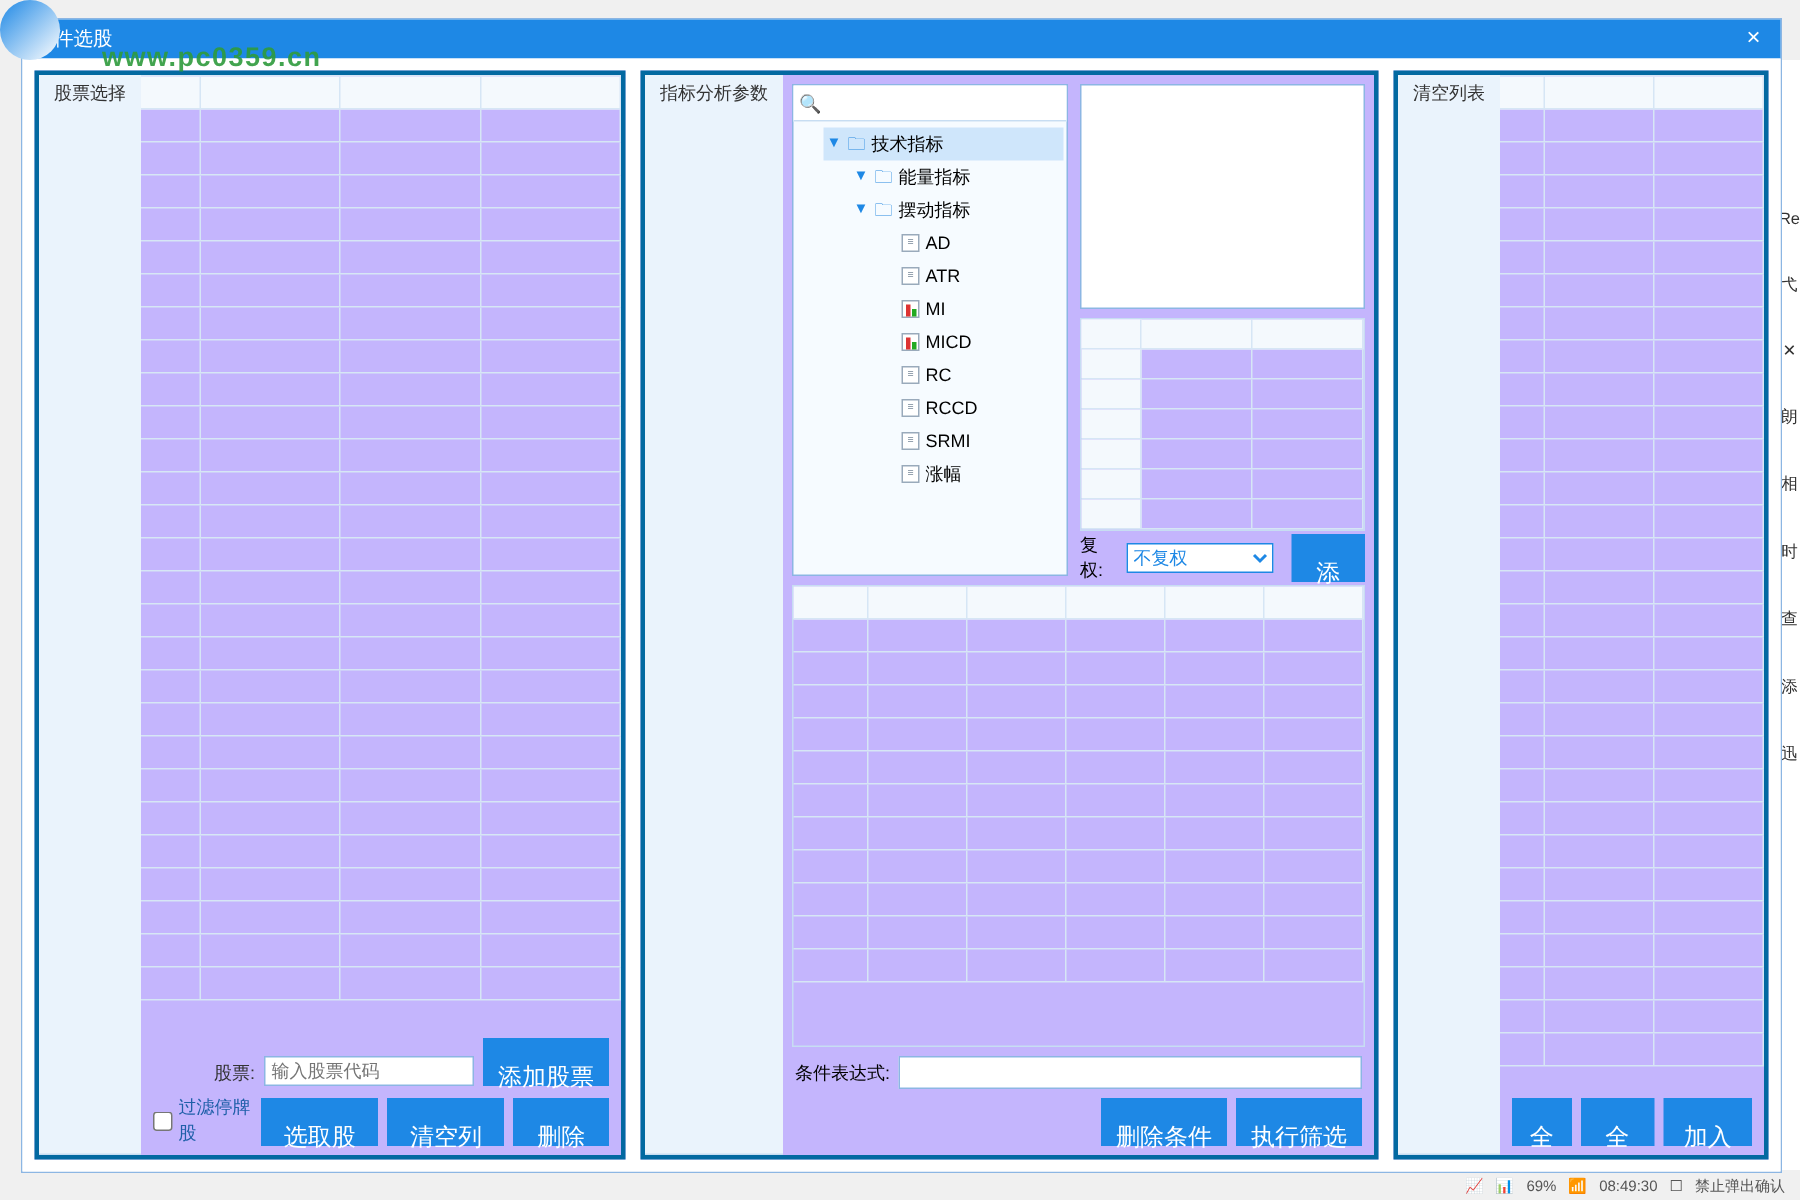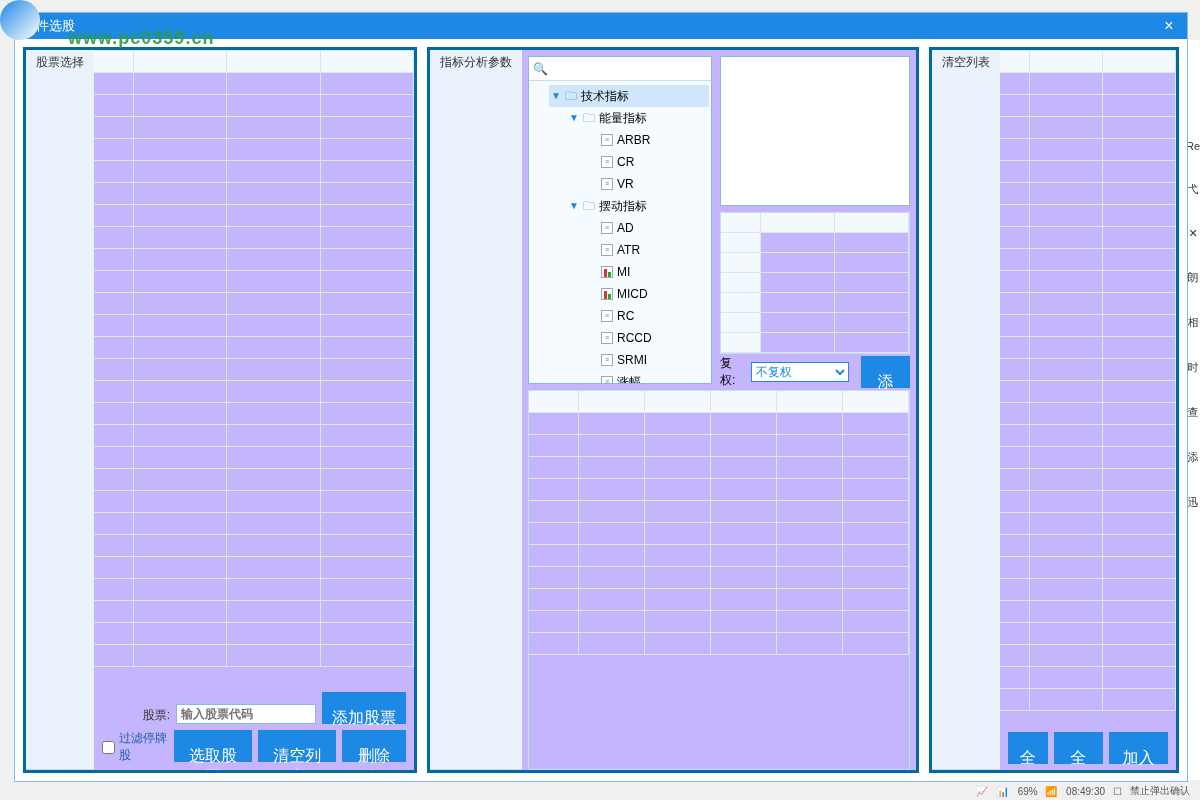--- a/index.html
+++ b/index.html
@@ -32,23 +32,23 @@
 
 
 .grid { flex: 1; border-top: 1px solid #d6e6f5; }
 .grid-inner { width: 100%; height: 100%; }
 .grid-row { height: 22px; border-bottom: 1px solid #d6e6f5; display: flex; }
 .grid-row .cell { border-right: 1px solid #d6e6f5; flex: 1; }
 .grid-head { background: #f4f9fd; }
 
 .left-bottom { padding: 6px 8px; font-size: 12px; display: flex; flex-direction: column; gap: 6px; }
 .row-line { display: flex; align-items: flex-end; gap: 6px; justify-content: flex-end; }
-.row-line2 { display: flex; align-items: flex-start; justify-content: space-between; }
+.row-line2 { display: flex; align-items: flex-end; justify-content: space-between; }
 .lbl { color: #333; }
-input[type=text].inp { border: 1px solid #8cb6e3; height: 20px; padding: 0 4px; font-size: 12px; width: 140px; font-weight: bold; }
+input[type=text].inp { border: 1px solid #8cb6e3; height: 20px; padding: 0 4px; font-size: 12px; width: 140px; }
 .btn { background: #1e88e5; color: #fff; border: none; height: 22px; padding: 16px 10px; font-size: 16px; cursor: pointer; }
 .chk { display: flex; align-items: center; gap: 4px; font-size: 12px; color: #1e5fa8; }
 .chk input { accent-color: #1e88e5; }
 
 
 .mid-top { height: 340px; display: flex; gap: 8px; padding: 6px; }
 .mid-tree-wrap { flex: 1; border: 1px solid #8cb6e3; display: flex; flex-direction: column; background: #f6fbff; }
 .tree-search { height: 24px; display: flex; align-items: center; border-bottom: 1px solid #c7ddf2; padding: 0 4px; gap: 4px; background: #fff; }
 .tree-search .mag { color: #888; font-size: 12px; }
 .tree-search input { border: none; outline: none; flex: 1; font-size: 12px; height: 18px; }
@@ -336,43 +336,20 @@
                     <span class="folder">🗀</span>
                     <span>技术指标</span>
                   </div>
                   <ul>
                     <li>
                       <div class="node">
                         <span class="arrow">▼</span>
                         <span class="folder">🗀</span>
                         <span>能量指标</span>
                       </div>
-                      <ul>
-                        <li>
-                            <div class="node">
-                              <span class="arrow"></span>
-                              <span class="doc">≡</span>
-                              <span>ARBR</span>
-                            </div>
-                          </li>
-                        <li>
-                            <div class="node">
-                              <span class="arrow"></span>
-                              <span class="doc">≡</span>
-                              <span>CR</span>
-                            </div>
-                          </li>
-                        <li>
-                            <div class="node">
-                              <span class="arrow"></span>
-                              <span class="doc">≡</span>
-                              <span>VR</span>
-                            </div>
-                          </li>
-                      </ul>
                     </li>
                     <li>
                       <div class="node">
                         <span class="arrow">▼</span>
                         <span class="folder">🗀</span>
                         <span>摆动指标</span>
                       </div>
                       <ul>
                         <li>
                             <div class="node">
@@ -583,20 +560,30 @@
                 <div class="cell"></div>
                 <div class="cell"></div>
                 <div class="cell"></div>
                 <div class="cell"></div>
                 <div class="cell"></div>
                 <div class="cell"></div>
               </div>
           </div>
         </div>
 
+        <div class="mid-footer">
+          <div class="expr-row">
+            <span>条件表达式:</span>
+            <input type="text" style="">
+          </div>
+          <div class="row-line">
+            <button class="btn">删除条件</button>
+            <button class="btn">执行筛选</button>
+          </div>
+        </div>
       </div>
     </div>
 
     <div class="panel panel-right">
       <div class="panel-title">清空列表</div>
       <div class="panel-content">
         <div class="grid">
           <div class="grid-inner">
             <div class="grid-row grid-head">
                 <div class="cell" style="flex:0 0 30px"></div>

